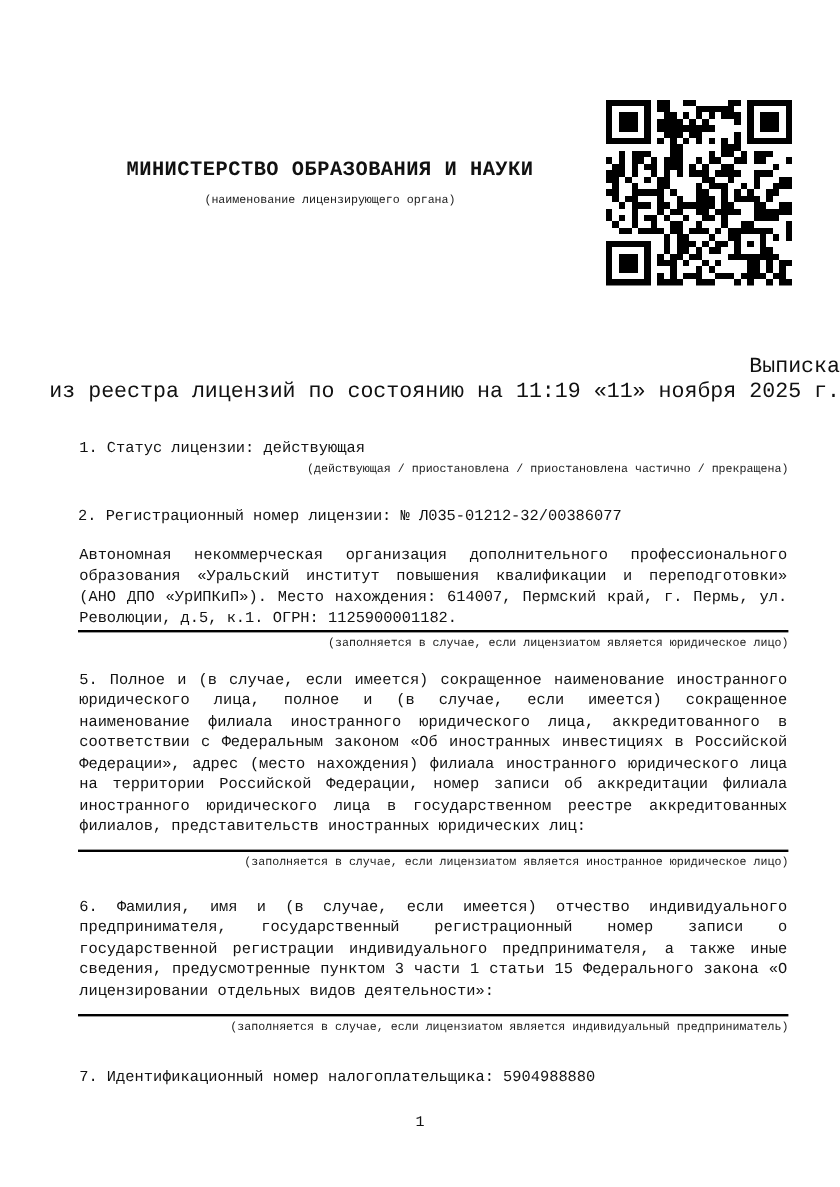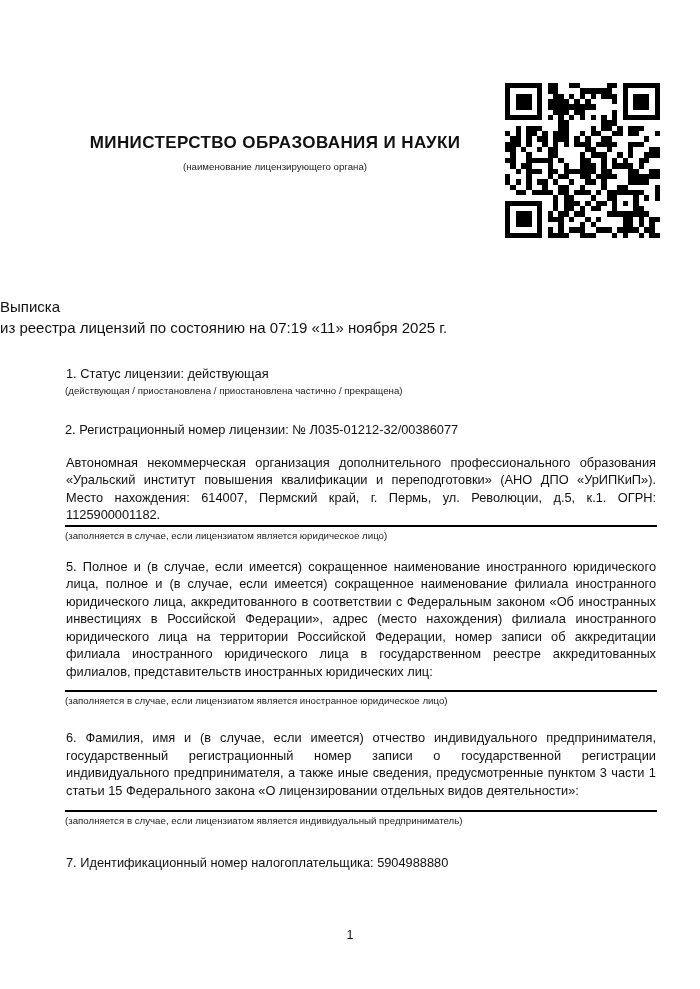--- a/index.html
+++ b/index.html
@@ -1,47 +1,47 @@
 <!DOCTYPE html>
 <html lang="ru"><head>
 <meta charset="utf-8">
 <style>
   html,body{margin:0;padding:0;background:#fff;}
   .page{
     position:relative;
     width:700px;height:989px;
     background:#fff;
-    font-family:Liberation Sans, sans-serif;
+    font-family:Liberation Mono, monospace;
     color:#111;
     overflow:hidden;
   }
   .qr{
     position:absolute;left:505px;top:83px;width:155px;height:155px;
   }
   .org-block{
     position:absolute;left:60px;top:130px;width:430px;text-align:center;
   }
   .org-name{
     font-size:17px;font-weight:bold;line-height:26px;letter-spacing:.4px;
   }
   .org-caption{
     font-size:9.7px;line-height:12px;margin-top:5px;color:#1a1a1a;text-align:center;
   }
   .title-block{
-    position:absolute;left:0;top:296px;width:700px;text-align:left;
-    font-size:15px;line-height:21px;
+    position:absolute;left:0;top:296px;width:700px;text-align:right;
+    font-size:18px;line-height:21px;
   }
   .content{
     position:absolute;left:65px;top:364px;width:592px;
     font-size:12.8px;line-height:17.5px;
   }
   .para{margin:1px;text-align:justify;}
   .single{margin:0 0 15.5px 0;}
   .note{
-    font-size:9.7px;line-height:12px;text-align:left;margin-top:3px;color:#1a1a1a;
+    font-size:9.7px;line-height:12px;text-align:right;margin-top:3px;color:#1a1a1a;
   }
   .note.after-one{margin-top:2px;margin-bottom:24px;}
   .rule{height:0;border-bottom:2px solid #000;}
   .rule.tight{margin-top:1px;}
   .rule.gap10{margin-top:10px;}
   .rule.gap11{margin-top:11px;}
   .mb16{margin-bottom:16px;}
   .mb22{margin-bottom:22px;}
   .mb27{margin-bottom:27px;}
   .page-num{
@@ -490,21 +490,21 @@
         <rect x="28" y="28" width="1" height="1"></rect>
       </svg></div>
 
   <div class="org-block">
     <div class="org-name">МИНИСТЕРСТВО ОБРАЗОВАНИЯ И НАУКИ</div>
     <div class="org-caption">(наименование лицензирующего органа)</div>
   </div>
 
   <div class="title-block">
     <div>Выписка</div>
-    <div>из реестра лицензий по состоянию на 07:19 «11» ноября 2025 г.</div>
+    <div>из реестра лицензий по состоянию на 11:19 «11» ноября 2025 г.</div>
   </div>
 
   <div class="content">
 
     <div>
       <p class="para">1. Статус лицензии: действующая</p>
       <div class="note after-one">(действующая / приостановлена / приостановлена частично / прекращена)</div>
     </div>
 
     <p class="para single">2. Регистрационный номер лицензии: № Л035-01212-32/00386077</p>

